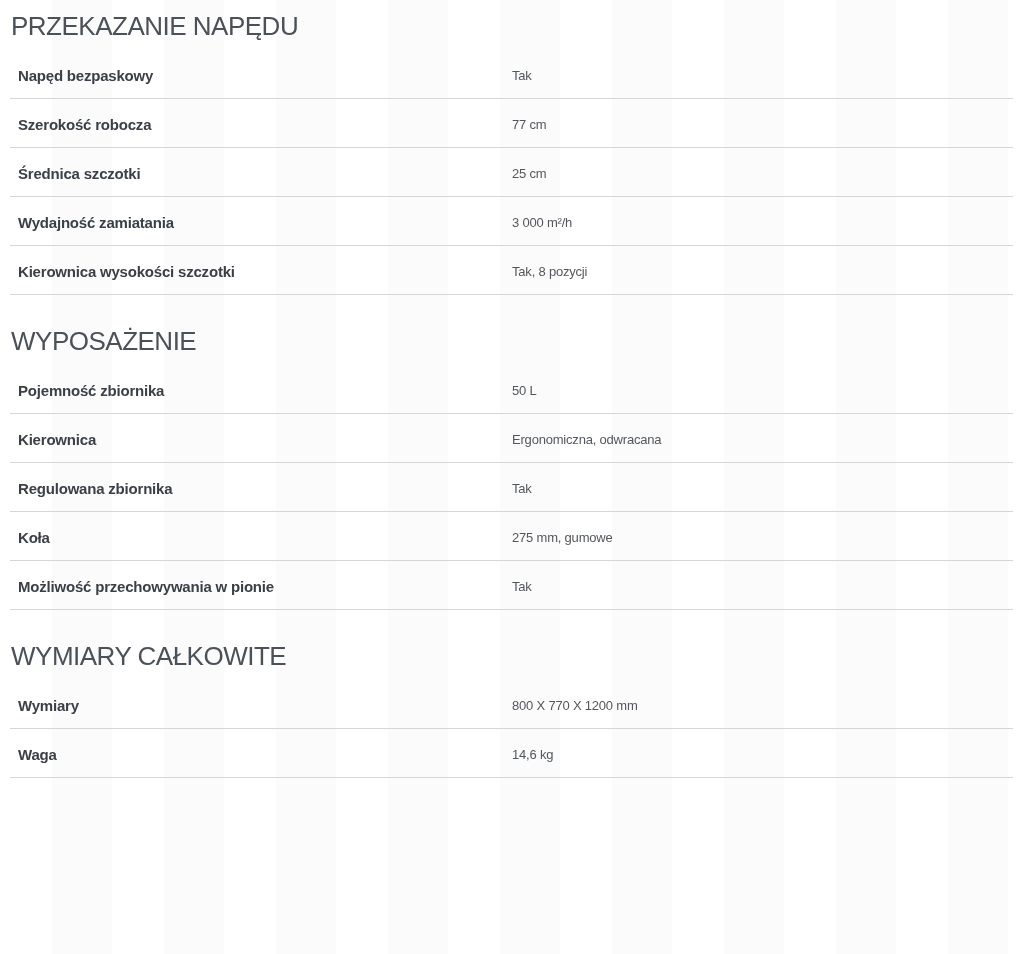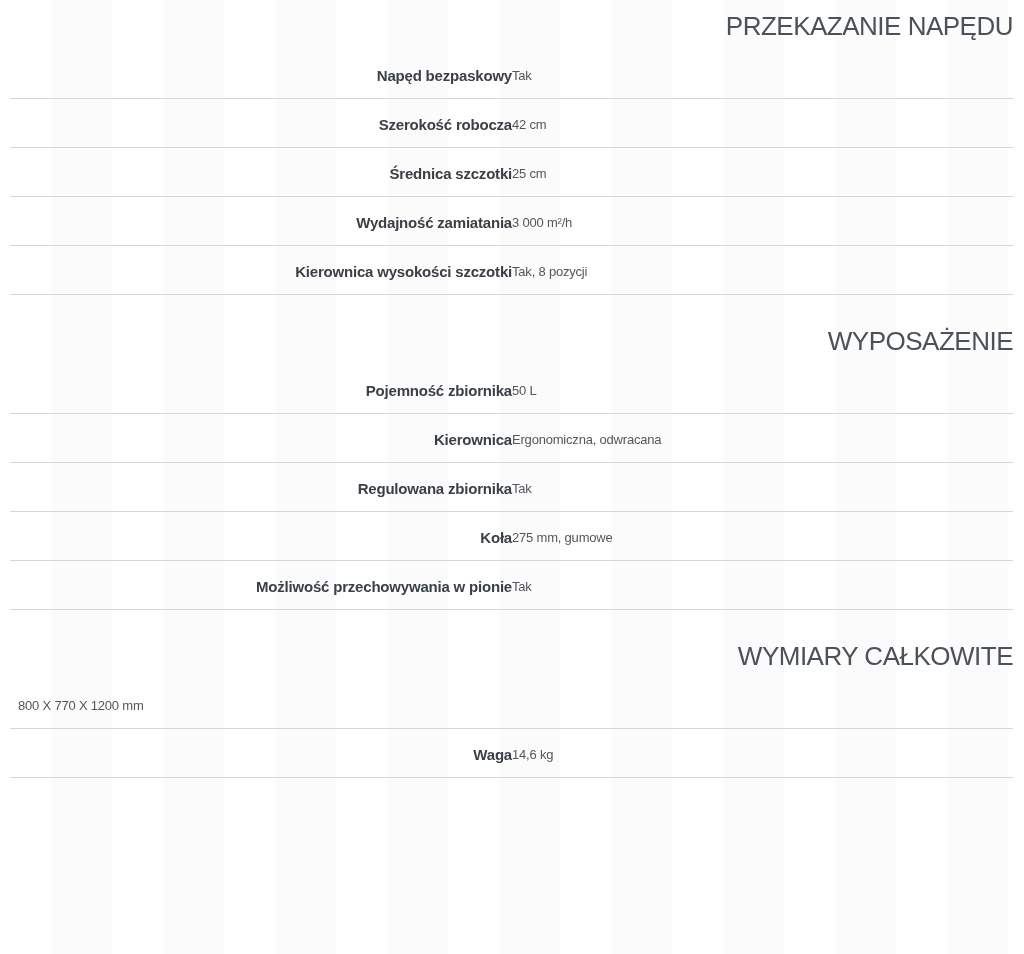--- a/index.html
+++ b/index.html
@@ -1,15 +1,15 @@
 <!DOCTYPE html>
 <html><head>
 <meta charset="utf-8">
 <style>
-  * { box-sizing: border-box; text-align: right; }
+  * { box-sizing: border-box; }
   html, body { margin: 0; padding: 0; }
   body {
     width: 1024px;
     height: 954px;
     font-family: "Liberation Sans", sans-serif;
     background-color: #ffffff;
     background-image: repeating-linear-gradient(90deg,
       #ffffff 0px, #ffffff 52px,
       #fbfbfc 52px, #fbfbfc 112px);
     overflow: hidden;
@@ -65,21 +65,21 @@
     <div class="row-label">Napęd bezpaskowy</div>
     <div class="row-value">Tak</div>
   </div>
 </div>
   </div>
 
   <div class="section">
     <div class="rows">
   <div class="row">
     <div class="row-label">Szerokość robocza</div>
-    <div class="row-value">42 cm</div>
+    <div class="row-value">77 cm</div>
   </div>
 
   <div class="row">
     <div class="row-label">Średnica szczotki</div>
     <div class="row-value">25 cm</div>
   </div>
 
   <div class="row">
     <div class="row-label">Wydajność zamiatania</div>
     <div class="row-value">3 000 m²/h</div>
@@ -119,20 +119,21 @@
     <div class="row-label">Możliwość przechowywania w pionie</div>
     <div class="row-value">Tak</div>
   </div>
 </div>
   </div>
 
   <div class="section">
     <h2 class="section-title">WYMIARY CAŁKOWITE</h2>
     <div class="rows">
   <div class="row">
+    <div class="row-label">Wymiary</div>
     <div class="row-value">800 X 770 X 1200 mm</div>
   </div>
 
   <div class="row">
     <div class="row-label">Waga</div>
     <div class="row-value">14,6 kg</div>
   </div>
 </div>
   </div>
 </div>

